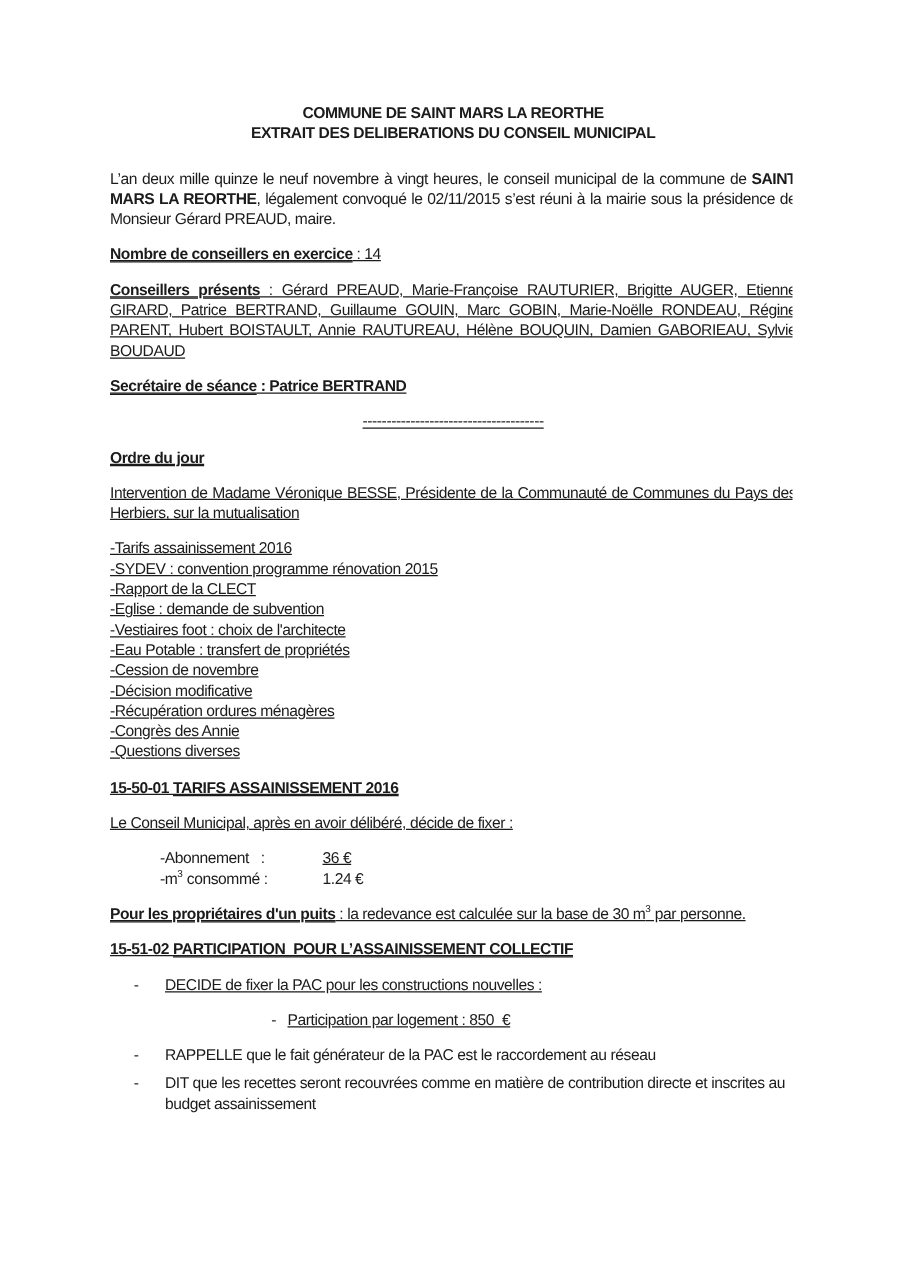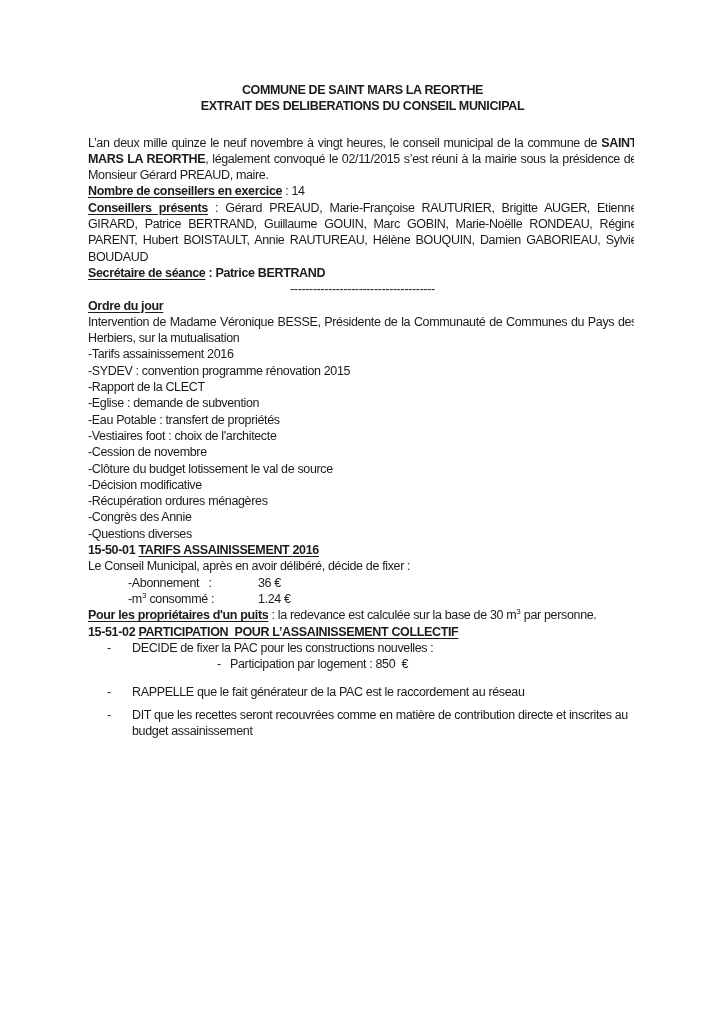--- a/index.html
+++ b/index.html
@@ -21,21 +21,21 @@
     position: absolute;
     left: 88px;
     top: 82px;
     width: 549px;
   }
   .center { text-align: center; }
   .justify { text-align: justify; }
   .b { font-weight: bold; }
   .u { text-decoration: underline; text-underline-offset: 2px; }
   .pre { white-space: pre-wrap; }
-  .blk { margin-top: 0; }
+  .blk { margin-top: 12px; text-decoration: underline; }
   .blk-lg { margin-top: 24px; }
   .blk-intro { margin-top: 20px; }
   .agenda-list p { margin: 0; }
   sup { font-size: 8px; line-height: 0; vertical-align: super; letter-spacing: 0; }
   .tariff-row { padding-left: 40px; }
   .tariff-label { display: inline-block; width: 130px; white-space: pre-wrap; }
   .bullet { position: relative; padding-left: 44px; }
   .bullet .marker { position: absolute; left: 19px; top: 0; }
   .sub-bullet { position: relative; padding-left: 142px; }
   .sub-bullet .marker { position: absolute; left: 129px; top: 0; }
@@ -63,24 +63,23 @@
 
     <p class="blk"><span class="b u">Ordre du jour</span></p>
 
     <p class="blk justify">Intervention de Madame Véronique BESSE, Présidente de la Communauté de Communes du Pays des Herbiers, sur la mutualisation</p>
 
     <div class="blk agenda-list">
       <p>-Tarifs assainissement 2016</p>
       <p>-SYDEV : convention programme rénovation 2015</p>
       <p>-Rapport de la CLECT</p>
       <p>-Eglise : demande de subvention</p>
+      <p>-Vestiaires foot : choix de l'architecte</p>
       <p>-Eau Potable : transfert de propriétés</p>
-      <p>-Vestiaires foot : choix de l'architecte</p>
       <p>-Cession de novembre</p>
-      <p>-Clôture du budget lotissement le val de source</p>
       <p>-Décision modificative</p>
       <p>-Récupération ordures ménagères</p>
       <p>-Congrès des Annie</p>
       <p>-Questions diverses</p>
     </div>
 
     <p class="blk b"><span>15-50-01 </span><span class="u">TARIFS ASSAINISSEMENT 2016</span></p>
 
     <p class="blk">Le Conseil Municipal, après en avoir délibéré, décide de fixer :</p>
 

